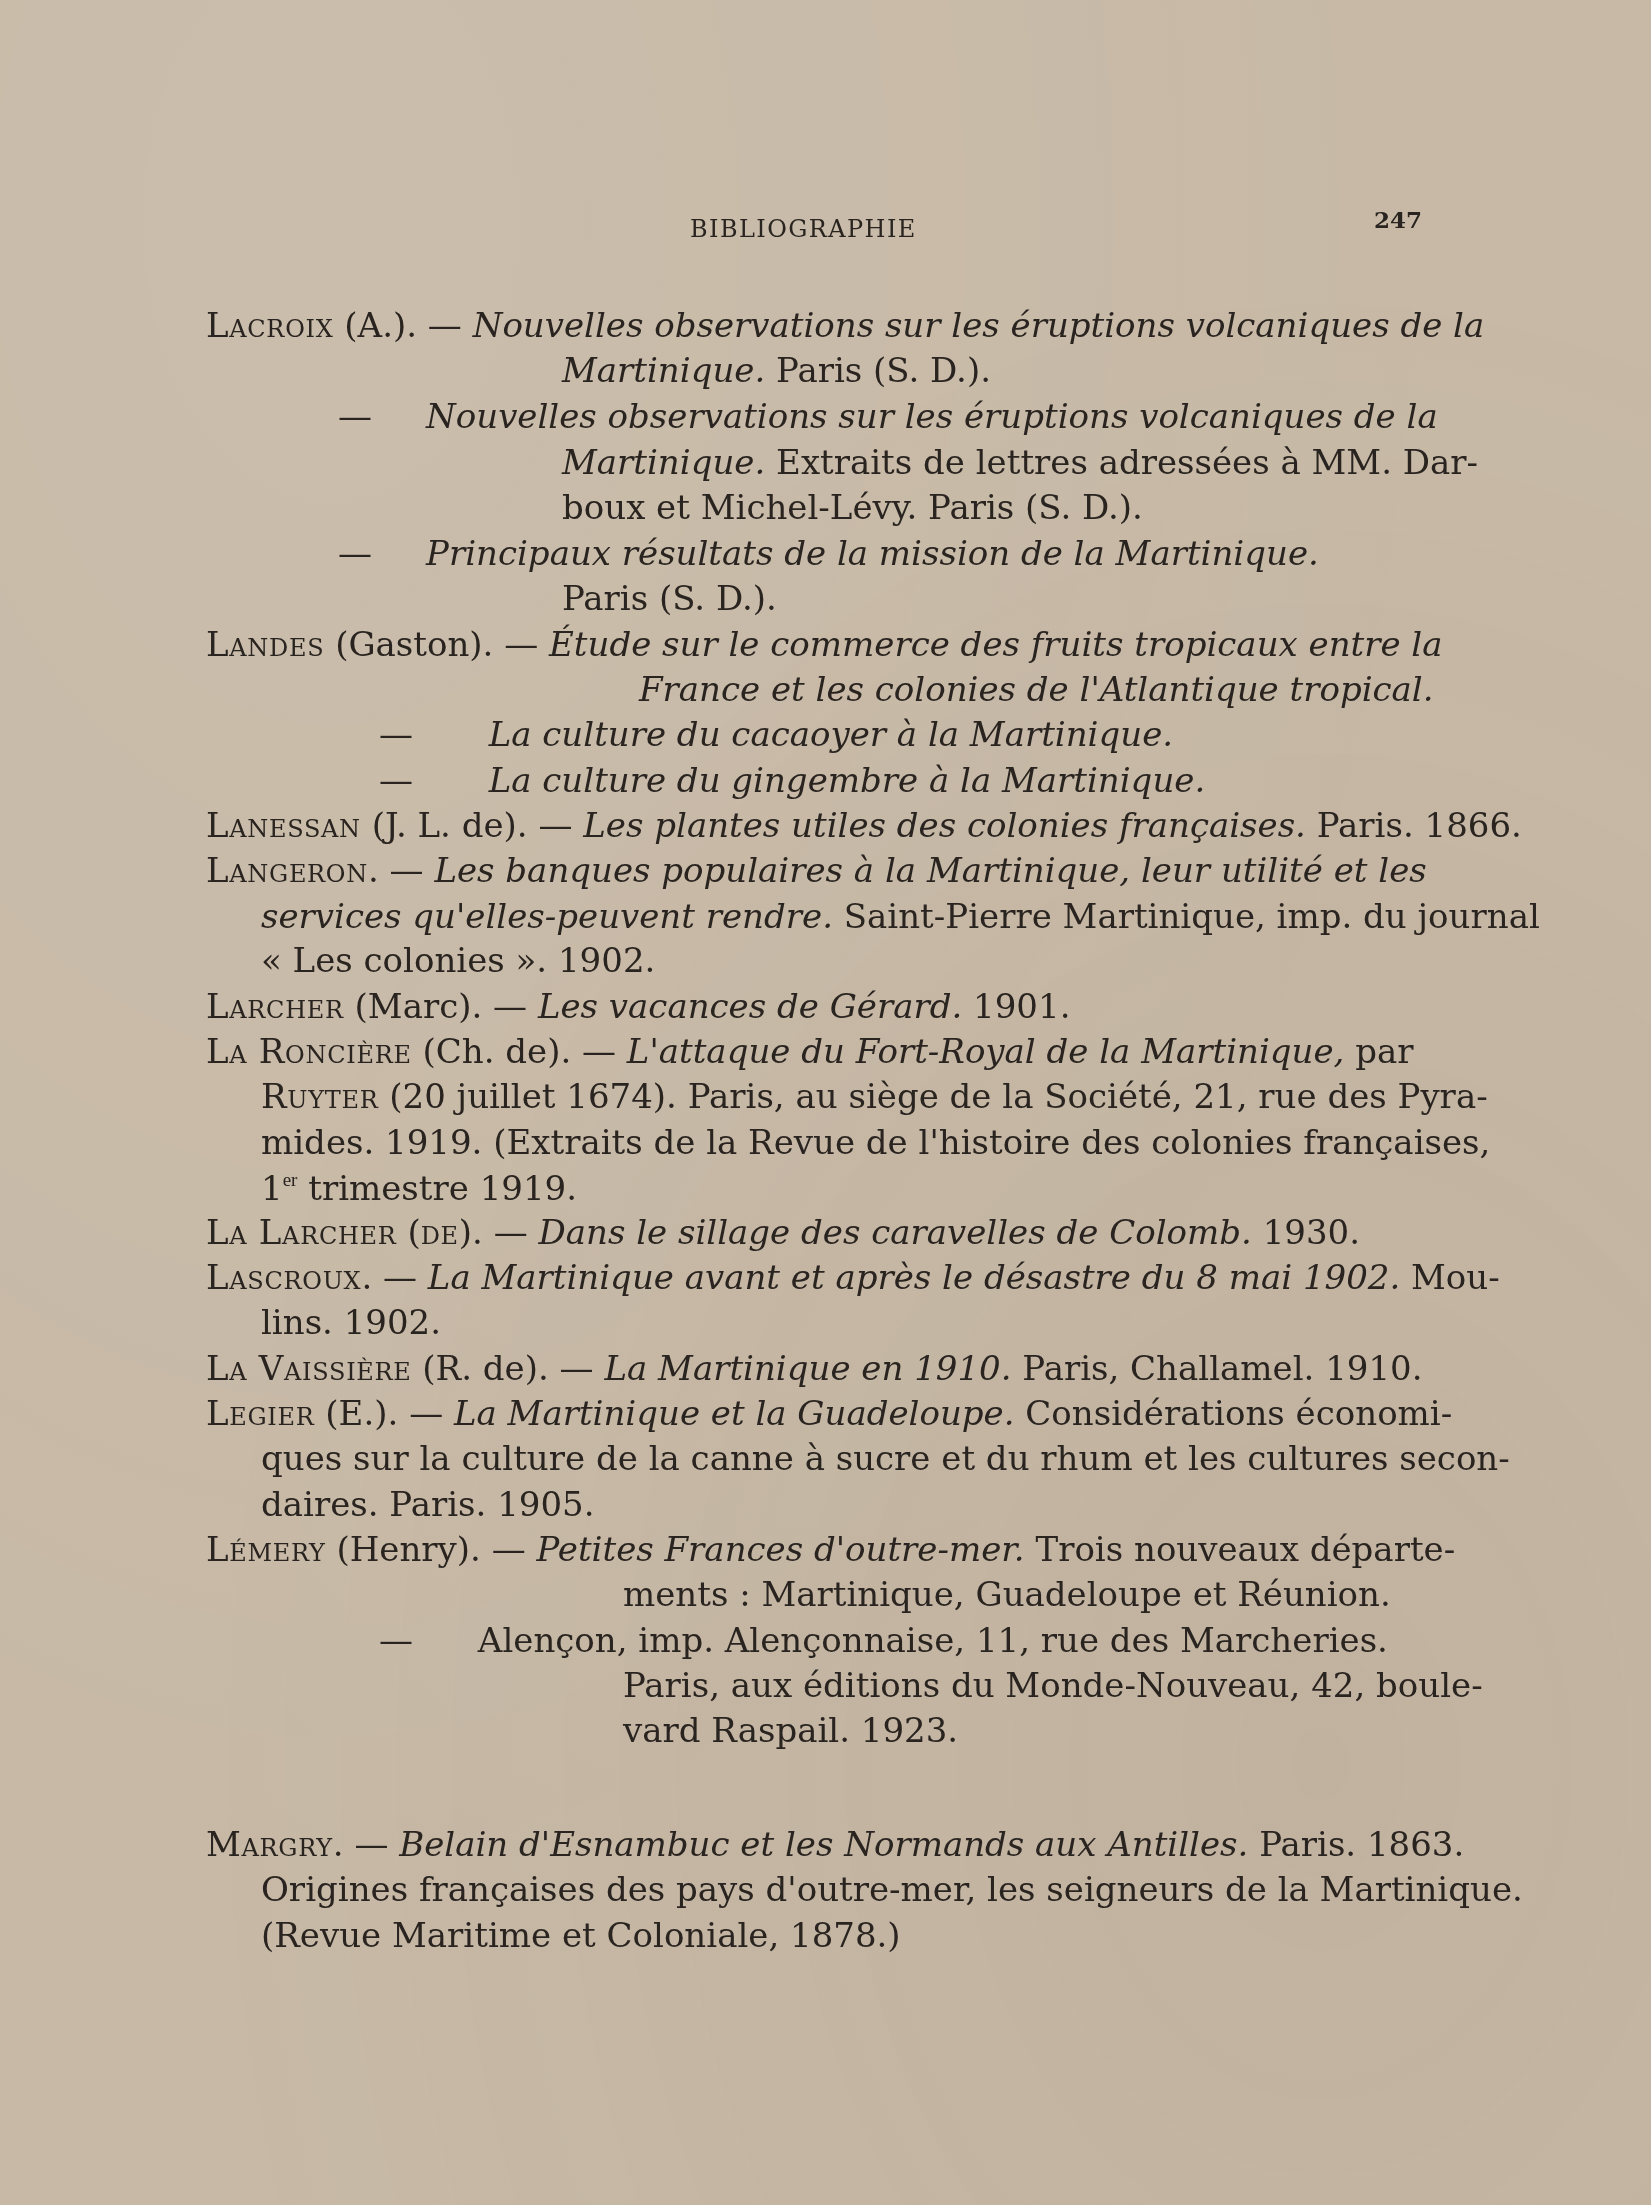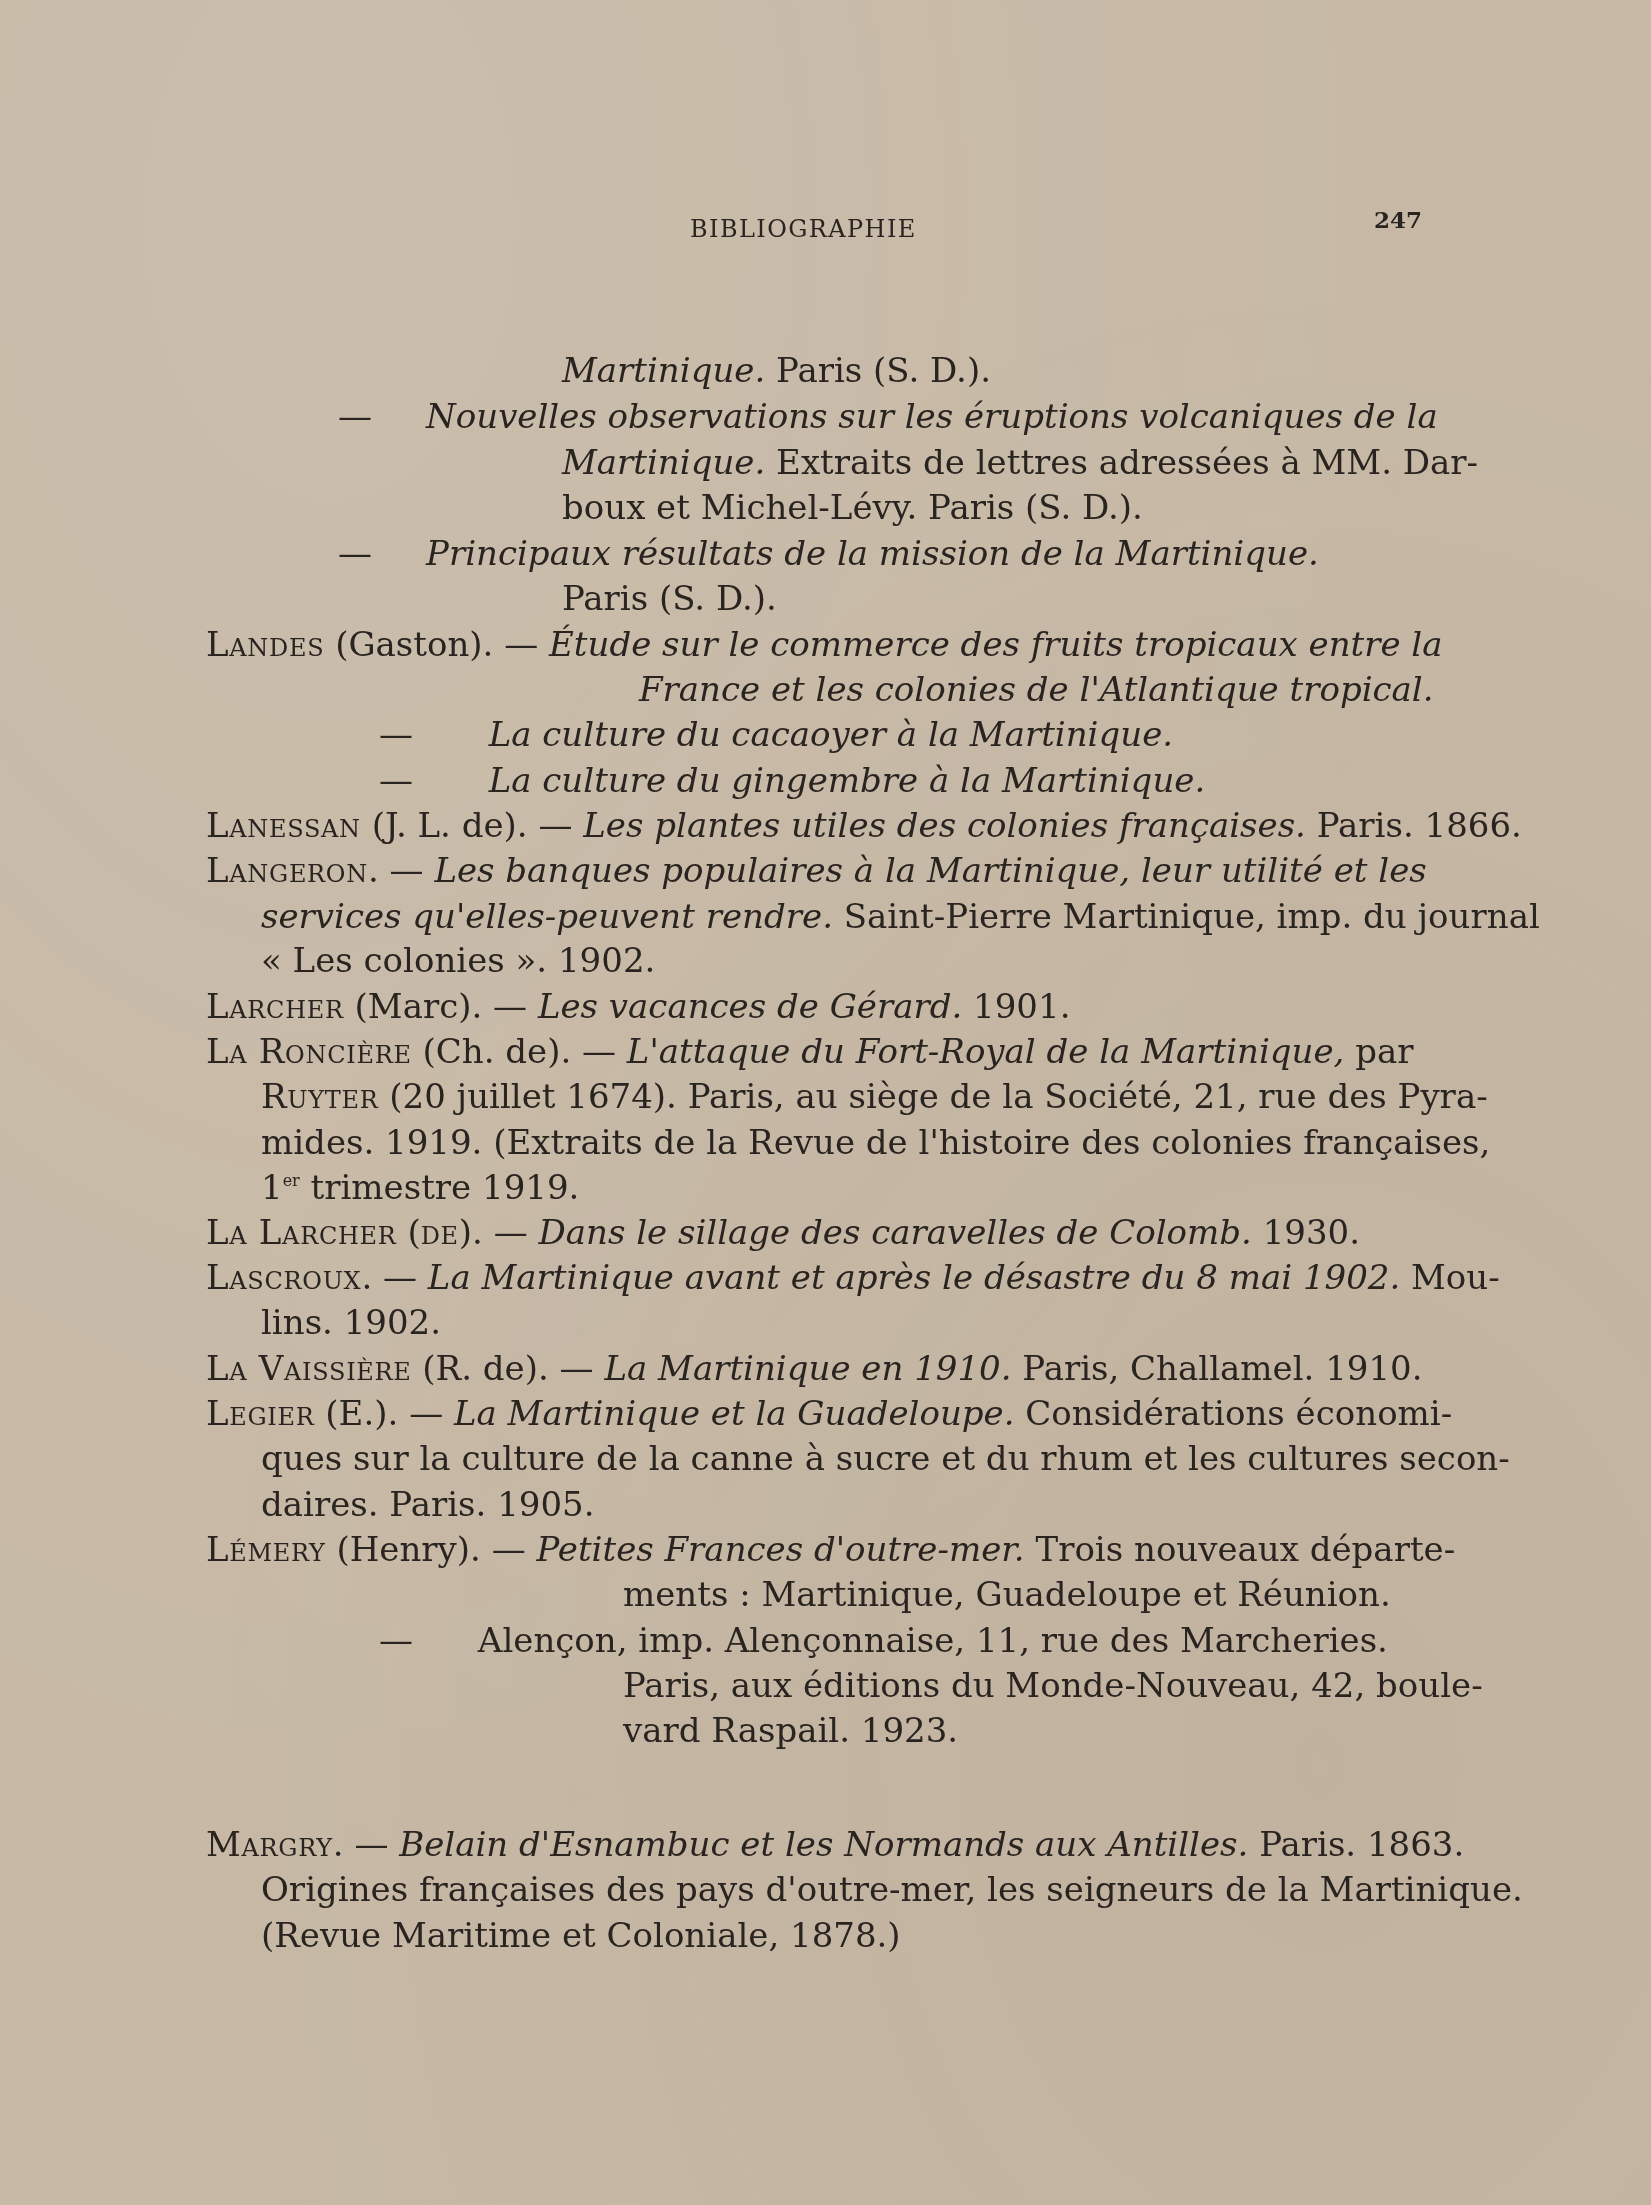--- a/index.html
+++ b/index.html
@@ -21,29 +21,30 @@
   }
   .page-number {
     position: absolute; top: 206px; left: 1374px;
     font-size: 23px; font-weight: bold;
   }
   .line {
     position: absolute; font-size: 34px; white-space: nowrap; line-height: 1;
   }
   .sc { font-variant: small-caps; letter-spacing: 0.7px; }
   .it { font-style: italic; }
-  sup { font-size: 16px; vertical-align: 13.5px; }
+  sup { font-size: 19px; vertical-align: 13.5px; font-family: Liberation Serif, serif; }
 </style>
 </head>
 <body>
 
 <div class="page">
   <div class="running-head">BIBLIOGRAPHIE</div>
   <div class="page-number">247</div>
 
+  <div class="line" style="top:308px;left:206px"><span class="sc">Lacroix</span> (A.). — <span class="it">Nouvelles observations sur les éruptions volcaniques de la</span></div>
   <div class="line" style="top:353px;left:562px"><span class="it">Martinique.</span> Paris (S. D.).</div>
   <div class="line" style="top:399px;left:338px">—&nbsp;&nbsp;&nbsp;&nbsp;&nbsp;<span class="it">Nouvelles observations sur les éruptions volcaniques de la</span></div>
   <div class="line" style="top:490px;left:562px">boux et Michel-Lévy. Paris (S. D.).</div>
   <div class="line" style="top:445px;left:562px"><span class="it">Martinique.</span> Extraits de lettres adressées à MM. Dar-</div>
   <div class="line" style="top:536px;left:338px">—&nbsp;&nbsp;&nbsp;&nbsp;&nbsp;<span class="it">Principaux résultats de la mission de la Martinique.</span></div>
   <div class="line" style="top:581px;left:562px">Paris (S. D.).</div>
 
   <div class="line" style="top:627px;left:206px"><span class="sc">Landes</span> (Gaston). — <span class="it">Étude sur le commerce des fruits tropicaux entre la</span></div>
   <div class="line" style="top:672px;left:639px"><span class="it">France et les colonies de l'Atlantique tropical.</span></div>
   <div class="line" style="top:717px;left:379px">—&nbsp;&nbsp;&nbsp;&nbsp;&nbsp;&nbsp;&nbsp;<span class="it">La culture du cacaoyer à la Martinique.</span></div>

